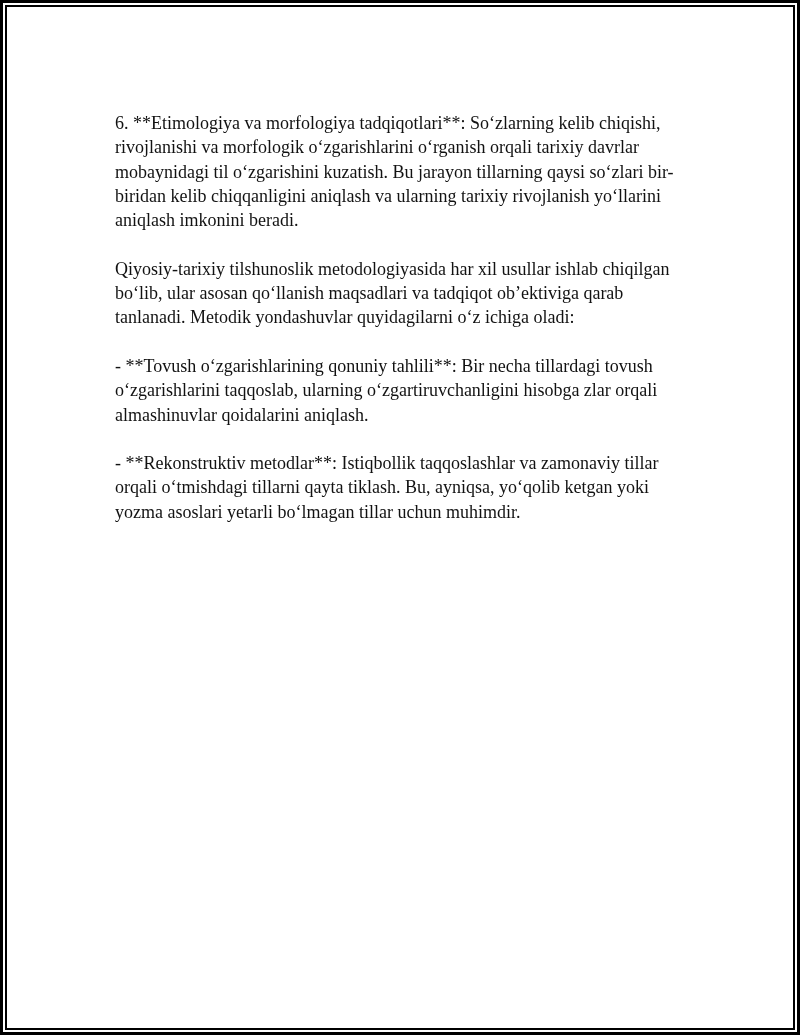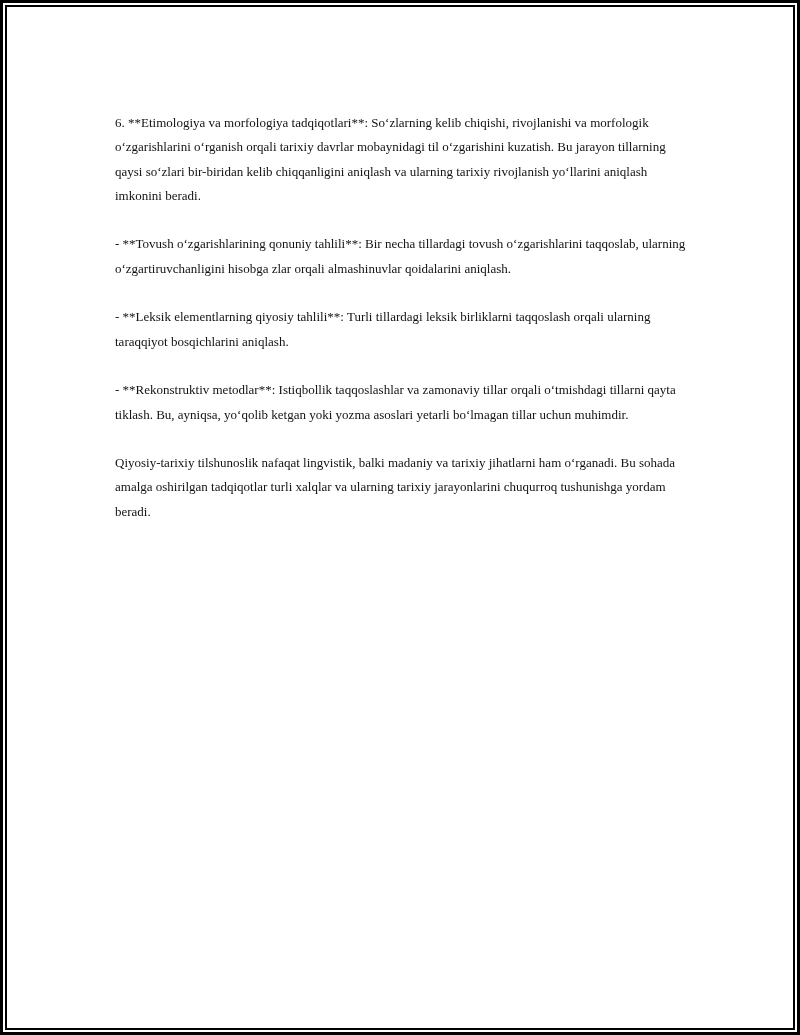--- a/index.html
+++ b/index.html
@@ -25,35 +25,34 @@
     border: 2px solid #000000;
   }
   .content {
     position: absolute;
     top: 0;
     left: 0;
     right: 0;
     bottom: 0;
     padding: 104px 100px 0 108px;
     font-family: "Liberation Serif", "DejaVu Serif", serif;
-    font-size: 13px;
+    font-size: 18px;
     line-height: 24.3px;
     color: #121212;
     text-align: left;
   }
   .content p {
     margin: 0 0 24.3px 0;
   }
 </style>
 </head>
 <body>
 
 <div class="page">
   <div class="frame">
     <div class="content">
       <p>6. **Etimologiya va morfologiya tadqiqotlari**: So‘zlarning kelib chiqishi, rivojlanishi va morfologik o‘zgarishlarini o‘rganish orqali tarixiy davrlar mobaynidagi til o‘zgarishini kuzatish. Bu jarayon tillarning qaysi so‘zlari bir-biridan kelib chiqqanligini aniqlash va ularning tarixiy rivojlanish yo‘llarini aniqlash imkonini beradi.</p>
+      <p>Qiyosiy-tarixiy tilshunoslik metodologiyasida har xil usullar ishlab chiqilgan bo‘lib, ular asosan qo‘llanish maqsadlari va tadqiqot ob’ektiviga qarab tanlanadi. Metodik yondashuvlar quyidagilarni o‘z ichiga oladi:</p>
       <p>- **Tovush o‘zgarishlarining qonuniy tahlili**: Bir necha tillardagi tovush o‘zgarishlarini taqqoslab, ularning o‘zgartiruvchanligini hisobga zlar orqali almashinuvlar qoidalarini aniqlash.</p>
-      <p>- **Leksik elementlarning qiyosiy tahlili**: Turli tillardagi leksik birliklarni taqqoslash orqali ularning taraqqiyot bosqichlarini aniqlash.</p>
       <p>- **Rekonstruktiv metodlar**: Istiqbollik taqqoslashlar va zamonaviy tillar orqali o‘tmishdagi tillarni qayta tiklash. Bu, ayniqsa, yo‘qolib ketgan yoki yozma asoslari yetarli bo‘lmagan tillar uchun muhimdir.</p>
-      <p>Qiyosiy-tarixiy tilshunoslik nafaqat lingvistik, balki madaniy va tarixiy jihatlarni ham o‘rganadi. Bu sohada amalga oshirilgan tadqiqotlar turli xalqlar va ularning tarixiy jarayonlarini chuqurroq tushunishga yordam beradi.</p>
     </div>
   </div>
 </div>
 
 </body></html>

